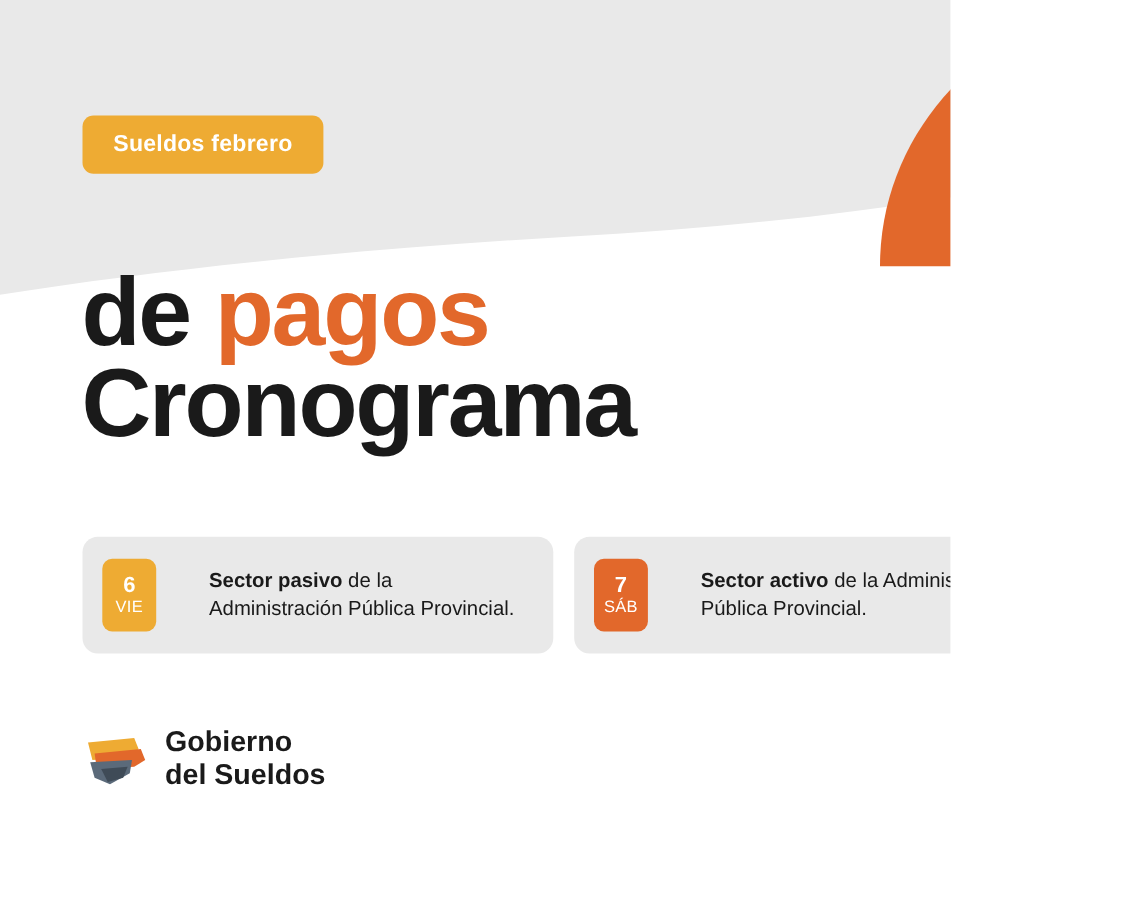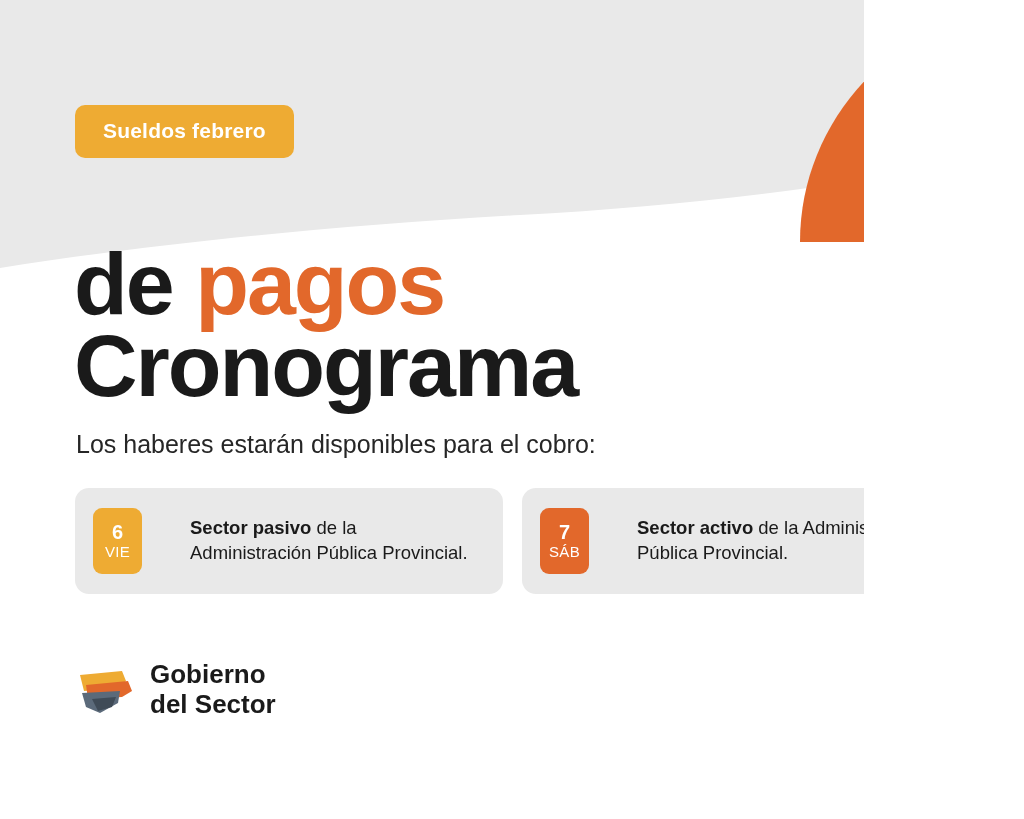--- a/index.html
+++ b/index.html
@@ -175,21 +175,20 @@
     </svg>
   </div>
 
   <div class="badge">Sueldos febrero</div>
 
   <div class="headline">
     <div class="line"><span>de </span><span class="accent">pagos</span></div>
     <div class="line">Cronograma</div>
   </div>
 
-  <div class="subtitle">Los haberes estarán disponibles para el cobro:</div>
 
   <div class="cards">
 
     <div class="card card-1">
       <div class="daybox yellow">
         <span class="num">6</span>
         <span class="dow">VIE</span>
       </div>
       <div class="card-text"><span class="bold">Sector pasivo</span><span> de la Administración Pública Provincial.</span></div>
     </div>
@@ -208,17 +207,17 @@
     <div class="logo-mark">
       <svg width="62" height="58" viewBox="0 0 62 58">
         <path d="M4,14 L46,10 L50,20 L40,28 L8,30 Z" fill="#eeab33"></path>
         <path d="M10,24 L52,20 L56,30 L46,36 L12,38 Z" fill="#e2682b"></path>
         <path d="M6,32 L44,30 L42,42 L24,52 L10,46 Z" fill="#5b6a7a"></path>
         <path d="M16,38 L40,36 L36,46 L22,50 Z" fill="#3f4b57"></path>
       </svg>
     </div>
     <div class="logo-text">
       <div>Gobierno</div>
-      <div>del Sector</div>
+      <div>del Sueldos</div>
     </div>
   </div>
 
 </div>
 
 </body></html>

